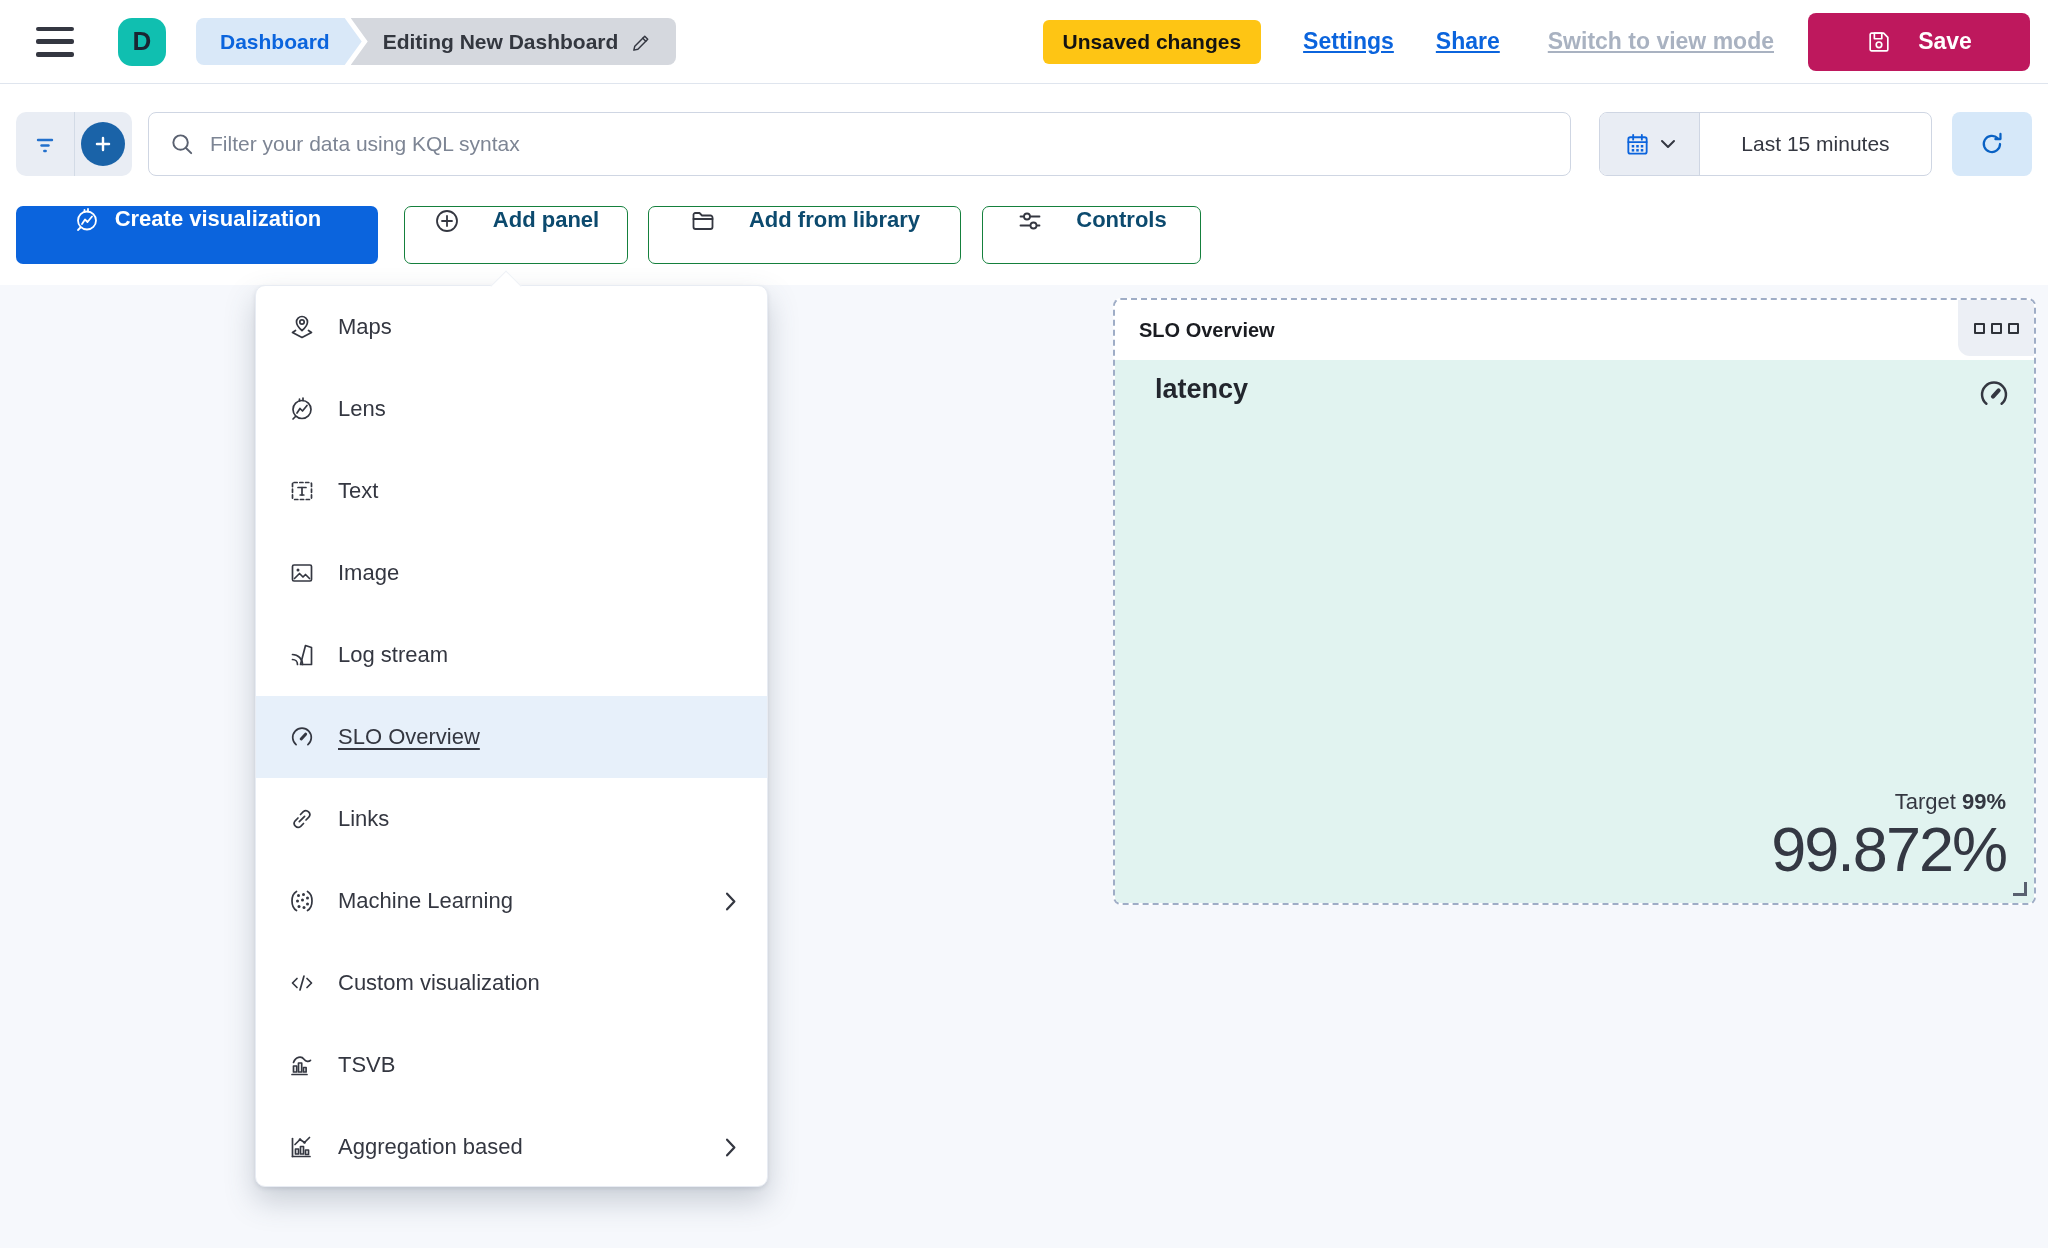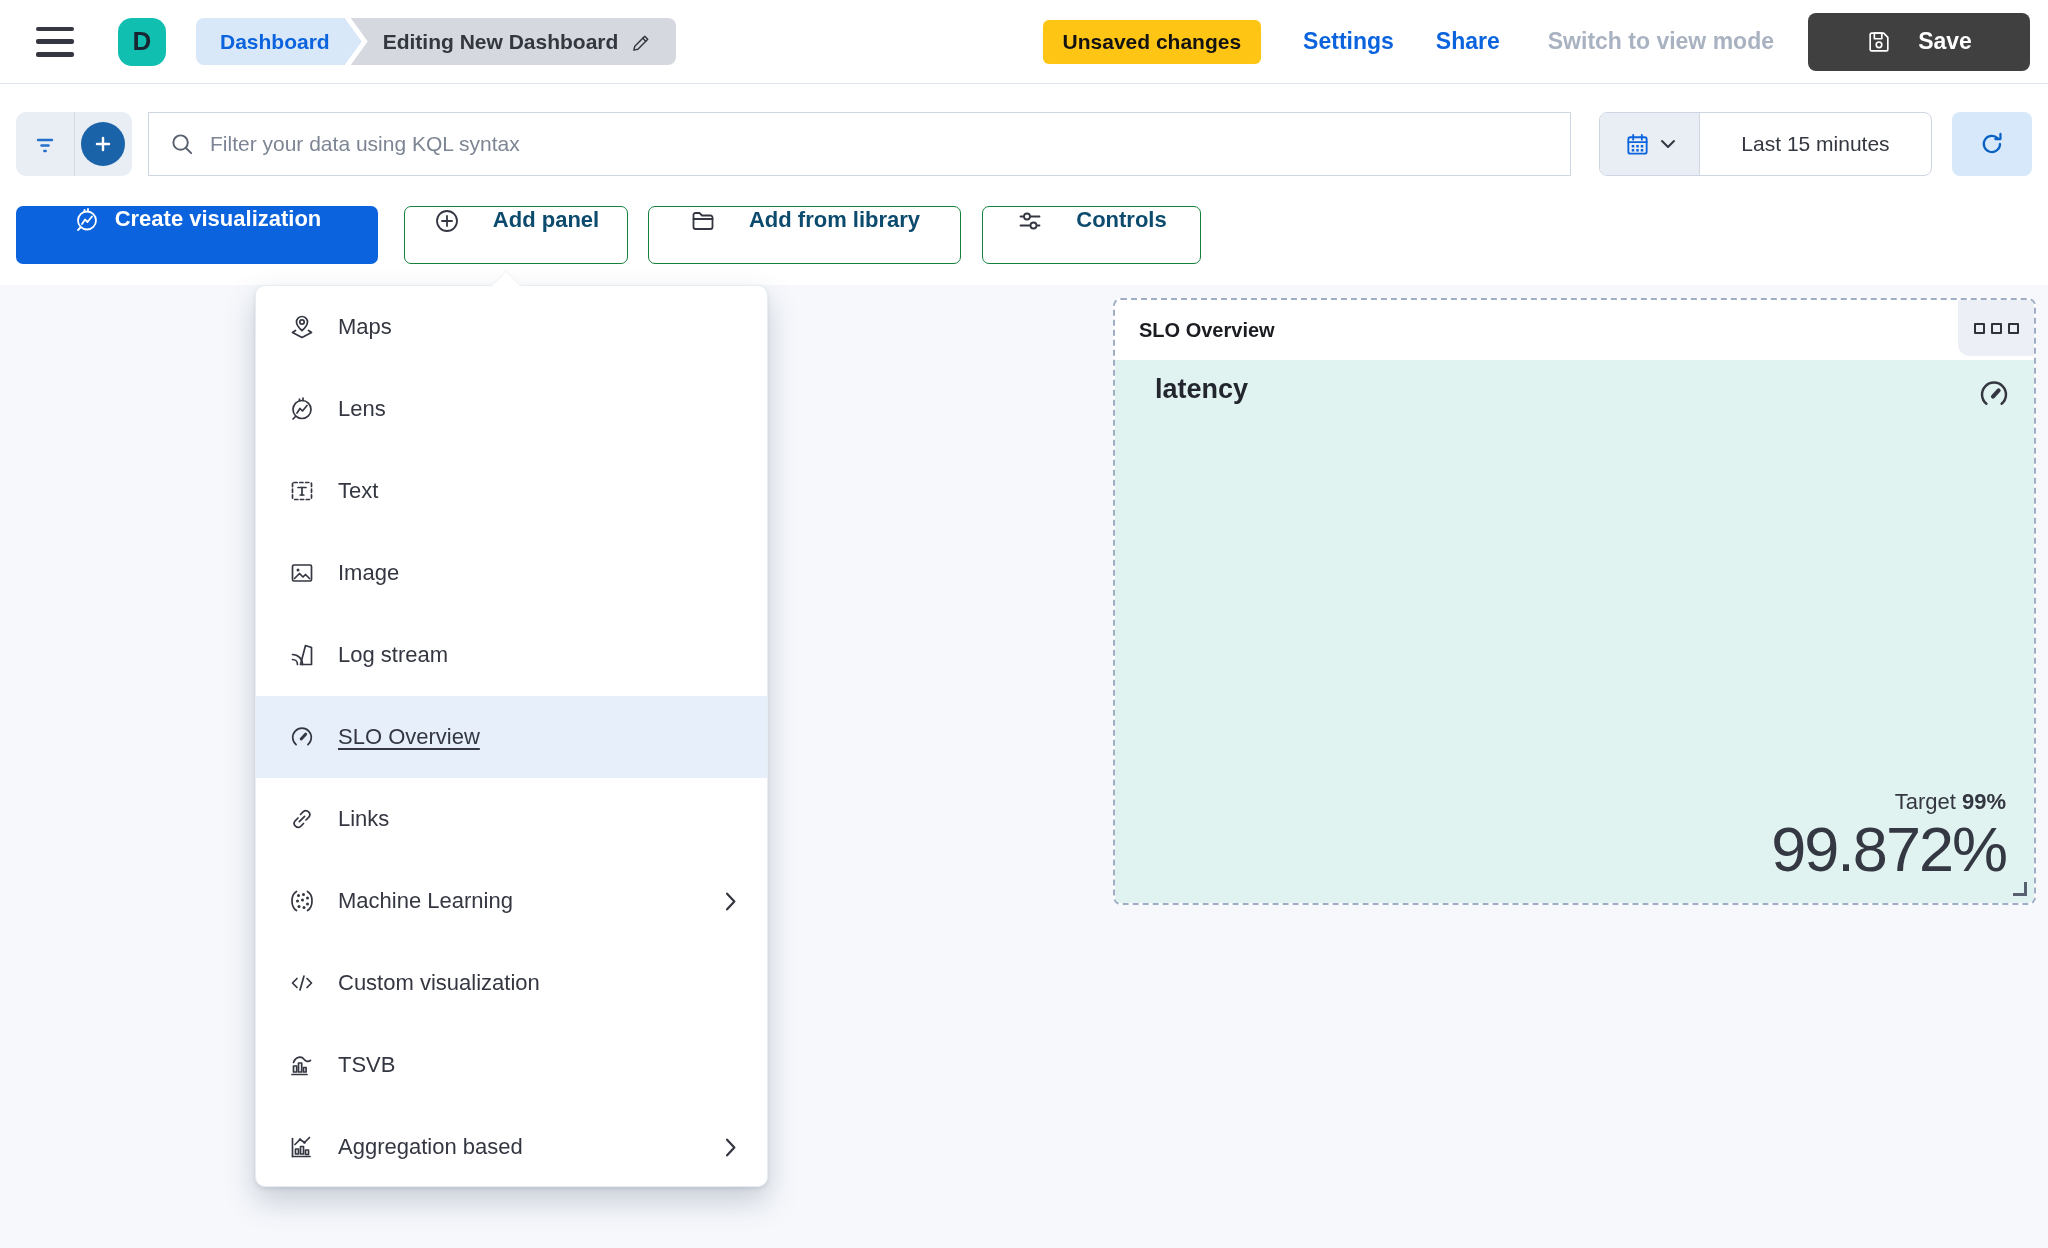--- a/index.html
+++ b/index.html
@@ -25,37 +25,37 @@
     background:#d9e8f8; color:#0b64dd; font-size:21px; font-weight:bold;
     padding:0 32px 0 24px; border-radius:8px;
     clip-path:polygon(0 0, calc(100% - 17px) 0, 100% 50%, calc(100% - 17px) 100%, 0 100%); }
   .crumb-gray { height:47px; display:flex; align-items:center; gap:12px; margin-left:-11px;
     background:#d5d8de; color:#33373f; font-size:21px; font-weight:bold;
     padding:0 22px 0 32px; border-radius:0 8px 8px 0;
     clip-path:polygon(0 0, 100% 0, 100% 100%, 0 100%, 17px 50%); }
   .badge-unsaved { margin-left:auto; height:44px; display:flex; align-items:center;
     background:#fec514; color:#131313; font-size:21px; font-weight:bold;
     padding:0 20px; border-radius:6px; }
-  .top-link { margin-left:42px; font-size:23px; font-weight:bold; color:#0b64dd; cursor:pointer; }
+  .top-link { margin-left:42px; font-size:23px; font-weight:bold; color:#0b64dd; cursor:pointer;text-decoration:underline; }
   .top-link.muted { color:#a9b2c1; margin-left:48px; }
   .save-btn { margin-left:34px; width:222px; height:58px; border:none; border-radius:8px;
-    background:#404040; color:#fff; font-size:23px; font-weight:bold;
+    background:#be185d; color:#fff; font-size:23px; font-weight:bold;
     display:flex; align-items:center; justify-content:center; gap:26px; cursor:pointer;
     font-family:inherit; }
 
   
   .filter-row { display:flex; align-items:center; margin:28px 16px 0 16px; height:64px; background:#fff; }
   .filter-group { width:116px; height:64px; background:#e9edf4; border-radius:10px;
     display:flex; overflow:hidden; }
   .filter-cell { flex:1; display:flex; align-items:center; justify-content:center; cursor:pointer; }
   .filter-cell.first { border-right:1px solid #d3dbe6; }
   .plus-circle { width:44px; height:44px; border-radius:50%; background:#1a63a8;
     display:flex; align-items:center; justify-content:center; }
   .kql-box { flex:1; height:64px; margin-left:16px; background:#fff; border:1px solid #cfd6e3;
-    border-radius:0; display:flex; align-items:center; padding:0 20px; gap:14px; }
+    border-radius:8px; display:flex; align-items:center; padding:0 20px; gap:14px; }
   .kql-box input { flex:1; border:none; outline:none; background:transparent;
     font-family:inherit; font-size:21px; color:#343741; }
   .kql-box input::placeholder { color:#7d8594; }
   .timepicker { width:333px; height:64px; margin-left:28px; border:1px solid #cfd6e3;
     border-radius:8px; display:flex; overflow:hidden; background:#fff; }
   .tp-cal { width:100px; background:#e9edf4; border-right:1px solid #cfd6e3;
     display:flex; align-items:center; justify-content:center; gap:9px; cursor:pointer; }
   .tp-text { flex:1; display:flex; align-items:center; justify-content:center;
     font-size:21px; color:#343741; cursor:pointer; }
   .refresh-btn { width:80px; height:64px; margin-left:20px; border:none; border-radius:8px;

